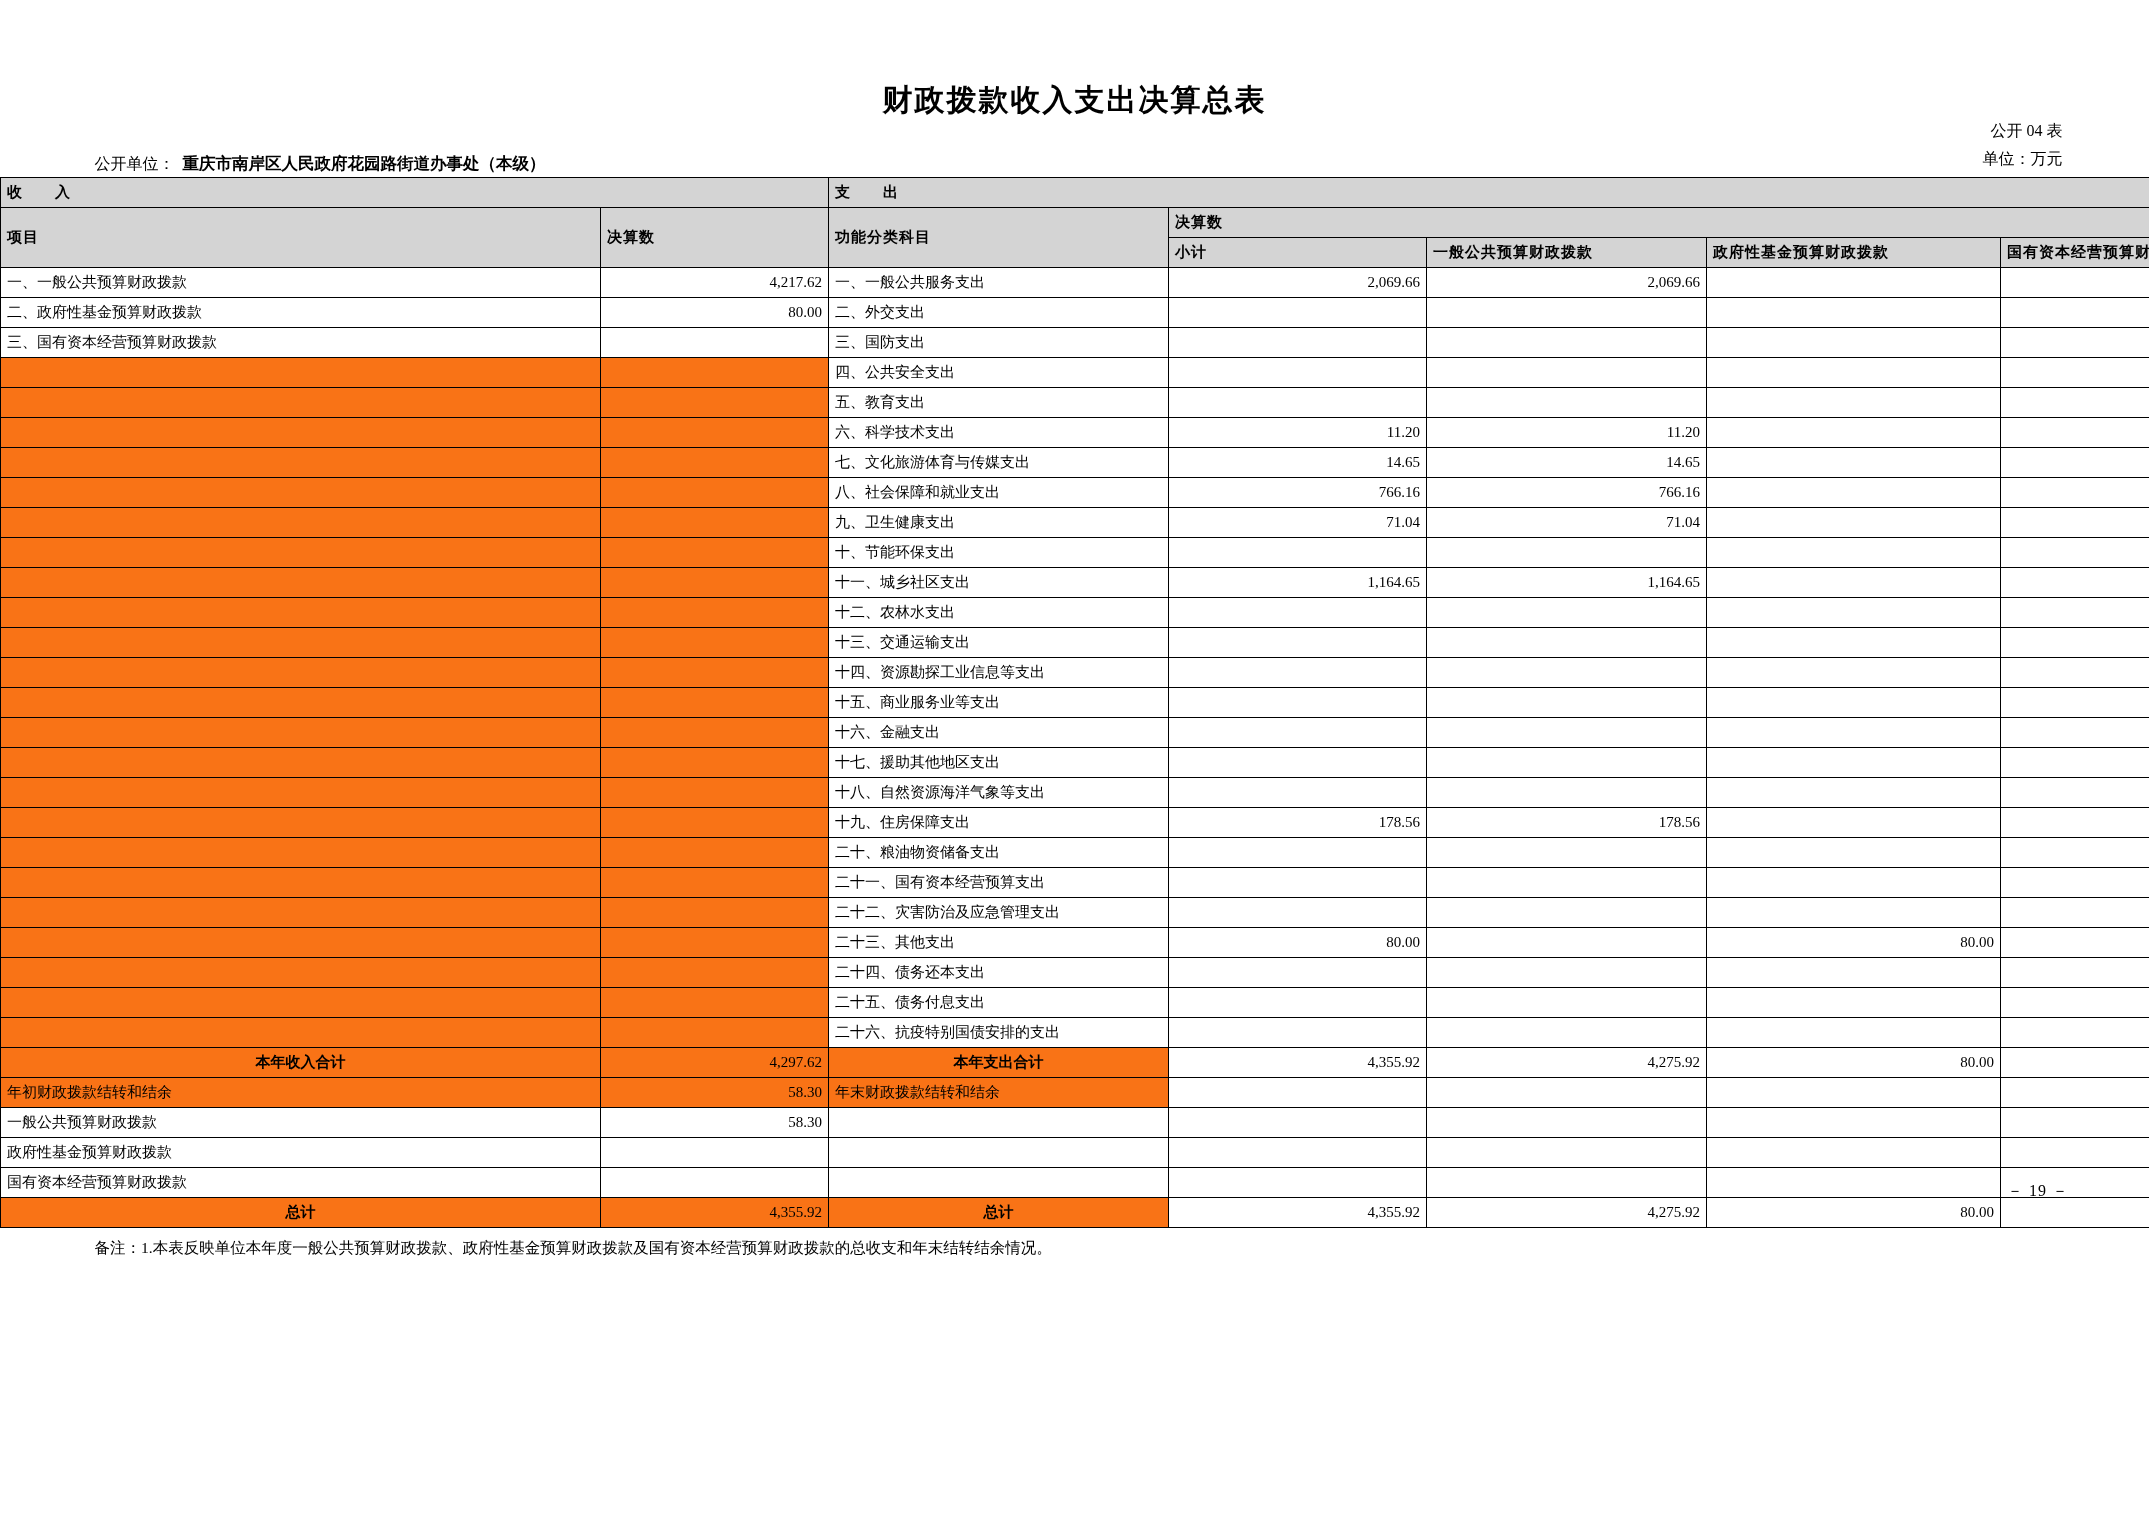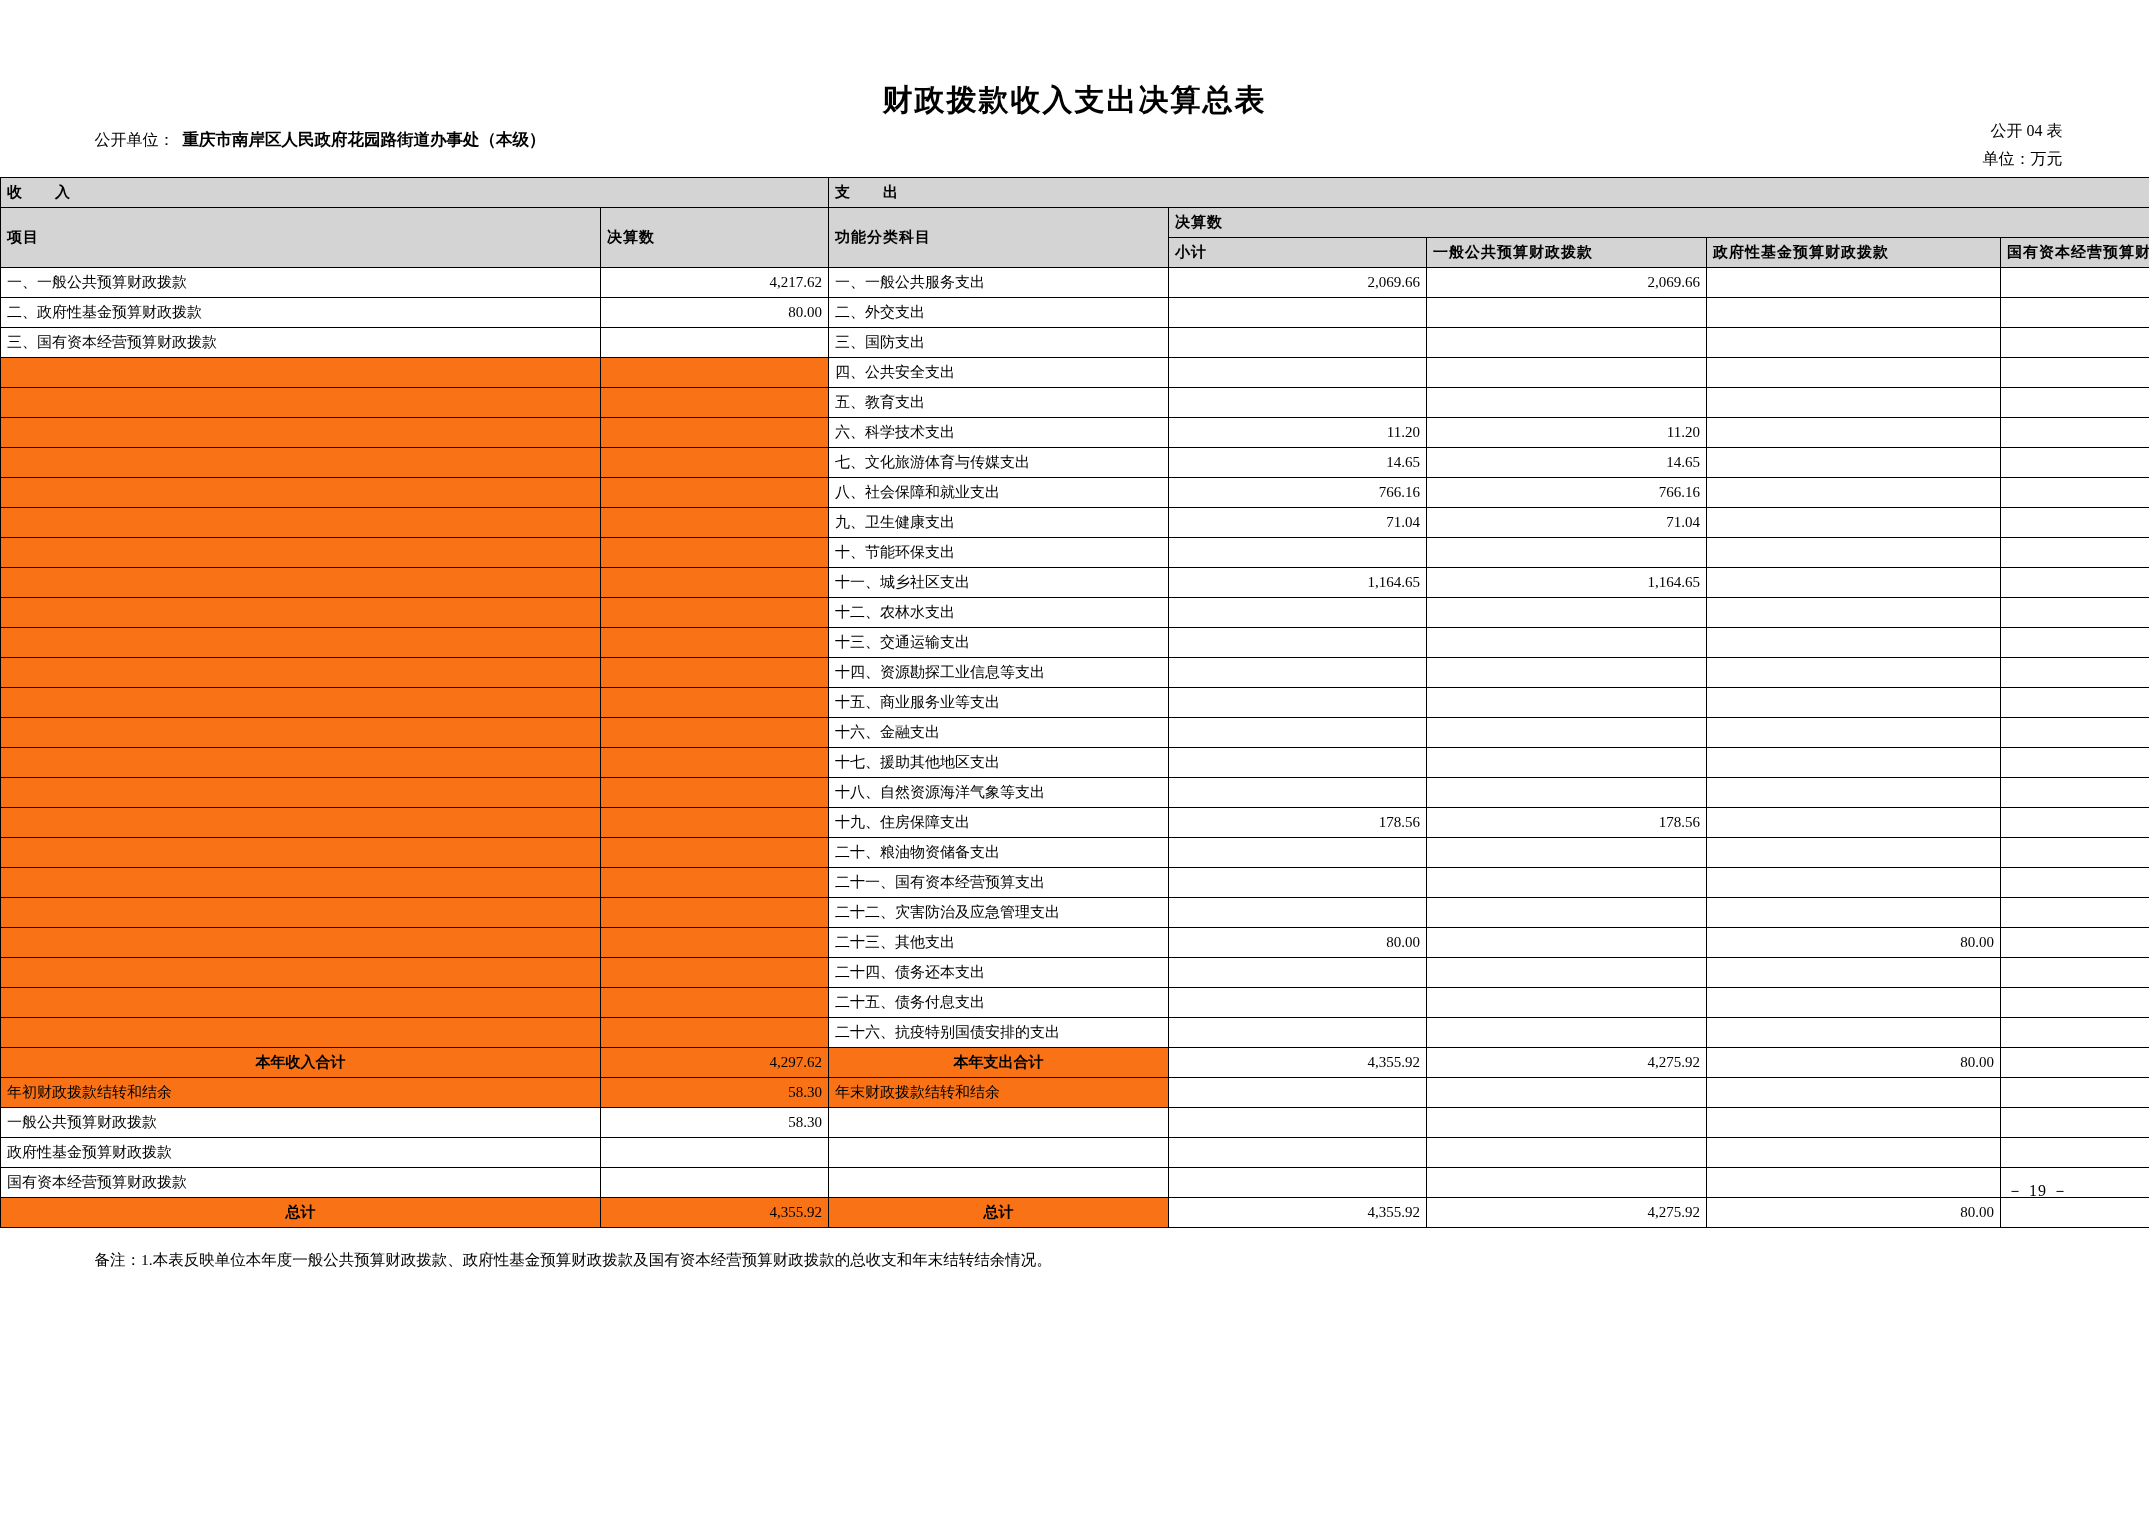--- a/index.html
+++ b/index.html
@@ -31,21 +31,21 @@
   }
   .meta-row {
     position: relative;
     width: 2000px;
     margin: 0 auto;
     height: 56px;
   }
   .meta-left {
     position: absolute;
     left: 20px;
-    top: 8px;
+    top: 32px;
     font-size: 16px;
     white-space: nowrap;
   }
   .meta-left .unit-name {
     font-family: "Liberation Sans", sans-serif;
     font-weight: bold;
     font-size: 16.5px;
     padding-left: 8px;
   }
   .meta-right-1 {
@@ -101,21 +101,21 @@
   }
   .ctr {
     text-align: center;
   }
   .bold-sans {
     font-family: "Liberation Sans", sans-serif;
     font-weight: bold;
   }
   .notes {
     width: 2000px;
-    margin: 20px auto 0 auto;
+    margin: 8px auto 0 auto;
     font-size: 15.5px;
     line-height: 1.5;
   }
   .notes div {
     padding-left: 20px;
   }
   .notes div.n2 {
     padding-left: 52px;
   }
   .pagenum {

